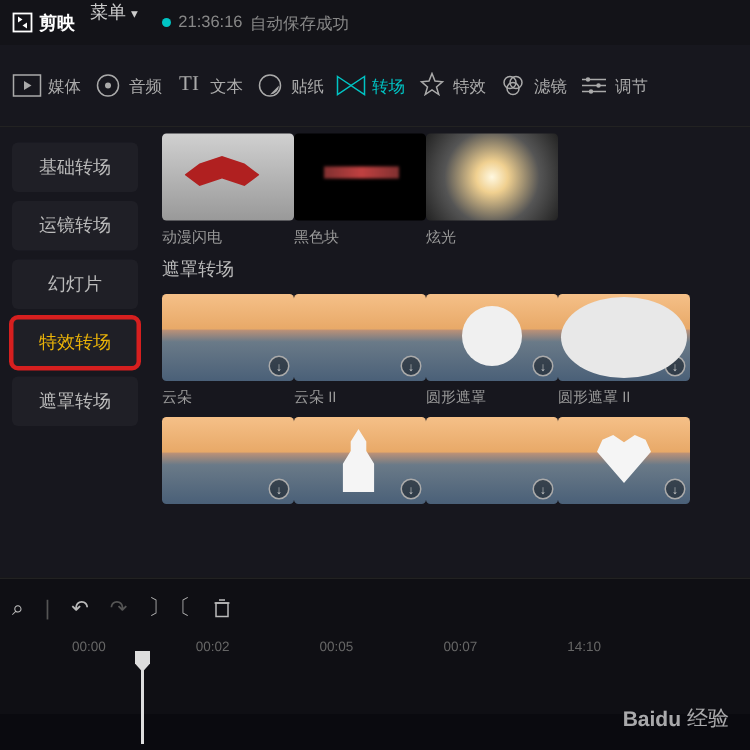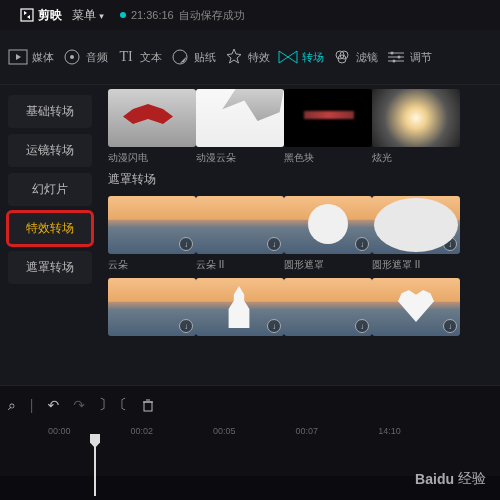--- a/index.html
+++ b/index.html
@@ -1,17 +1,17 @@
 <!DOCTYPE html>
 <html><head>
 <meta charset="utf-8">
 <style>
 * { margin: 0; padding: 0; box-sizing: border-box; font-family: "Microsoft YaHei", sans-serif; }
 body { background: #0a0a0f; width: 500px; height: 500px; overflow: hidden; color: #ccc; position: relative; }
-.titlebar { height: 30px; display: flex; align-items: center; padding: 0 20px; background: #131318; font-size: 12px; }
+.titlebar { height: 30px; display: flex; padding: 0 8px; background: #131318; font-size: 12px; }
 .titlebar .logo { color: #fff; font-weight: bold; margin-right: 10px; display: flex; align-items: center; gap: 4px; }
 .titlebar .menu { color: #ccc; margin-right: 16px; }
 .titlebar .autosave { color: #888; font-size: 11px; display: flex; align-items: center; gap: 5px; }
 .dot { width: 6px; height: 6px; background: #00c4c4; border-radius: 50%; display: inline-block; }
 .toptabs { height: 55px; display: flex; align-items: center; gap: 8px; padding: 0 8px; background: #17171e; border-bottom: 1px solid #222; }
 .toptab { width: 46px; display: flex; align-items: center; gap: 4px; font-size: 11px; color: #aaa; cursor: pointer; }
 .toptab.active { color: #00c4c4; }
 .toptab .ico { width: 20px; height: 20px; display: flex; align-items: center; justify-content: center; }
 .content { display: flex; height: 300px; background: #17171e; }
 .sidebar { width: 100px; display: flex; flex-direction: column; gap: 6px; padding: 10px 8px; }
@@ -95,35 +95,35 @@
   </div>
   <div class="toptab">
     <span class="ico">
         <svg width="18" height="18" viewBox="0 0 18 18">
           <circle cx="9" cy="9" r="7" fill="none" stroke="currentColor"></circle>
           <path d="M15 9a6 6 0 01-6 6l6-6z" fill="currentColor"></path>
         </svg>
       </span>
     <span>贴纸</span>
   </div>
-  <div class="toptab">
-    <span class="ico">
-        <svg width="18" height="18" viewBox="0 0 18 18">
-          <path d="M9 1l2 5 5 .5-4 3.5 1.5 5L9 12l-4.5 3 1.5-5-4-3.5 5-.5z" fill="none" stroke="currentColor"></path>
-        </svg>
-      </span>
-    <span>特效</span>
-  </div>
   <div class="toptab active">
     <span class="ico">
         <svg width="20" height="14" viewBox="0 0 20 14">
           <path d="M1 1l9 6-9 6zM19 1l-9 6 9 6z" fill="none" stroke="currentColor"></path>
         </svg>
       </span>
     <span>转场</span>
+  </div>
+  <div class="toptab">
+    <span class="ico">
+        <svg width="18" height="18" viewBox="0 0 18 18">
+          <path d="M9 1l2 5 5 .5-4 3.5 1.5 5L9 12l-4.5 3 1.5-5-4-3.5 5-.5z" fill="none" stroke="currentColor"></path>
+        </svg>
+      </span>
+    <span>特效</span>
   </div>
   <div class="toptab">
     <span class="ico">
         <svg width="18" height="18" viewBox="0 0 18 18">
           <circle cx="7" cy="7" r="4" fill="none" stroke="currentColor"></circle>
           <circle cx="11" cy="7" r="4" fill="none" stroke="currentColor"></circle>
           <circle cx="9" cy="11" r="4" fill="none" stroke="currentColor"></circle>
         </svg>
       </span>
     <span>滤镜</span>
@@ -148,24 +148,20 @@
     <div class="side-item">幻灯片</div>
     <div class="side-item sel">特效转场</div>
     <div class="side-item">遮罩转场</div>
   </div>
 
   <div class="gallery">
     <div class="row">
       <div class="card">
           <div class="thumb cloud-thumb"></div>
           <div class="cap">动漫闪电</div>
-        </div>
-      <div class="card">
-          <div class="thumb cloud-thumb2"></div>
-          <div class="cap">动漫云朵</div>
         </div>
       <div class="card">
           <div class="thumb black-thumb"></div>
           <div class="cap">黑色块</div>
         </div>
       <div class="card">
           <div class="thumb glow-thumb"></div>
           <div class="cap">炫光</div>
         </div>
     </div>

